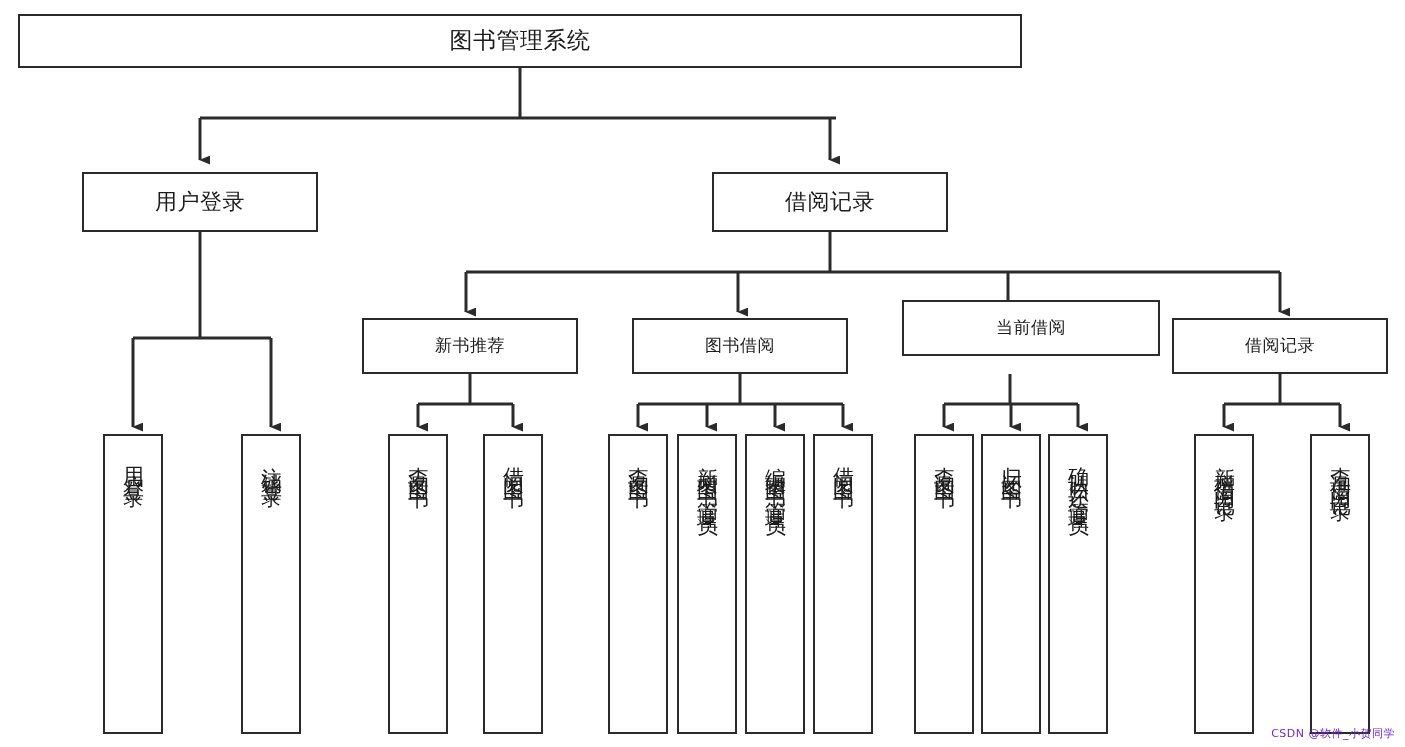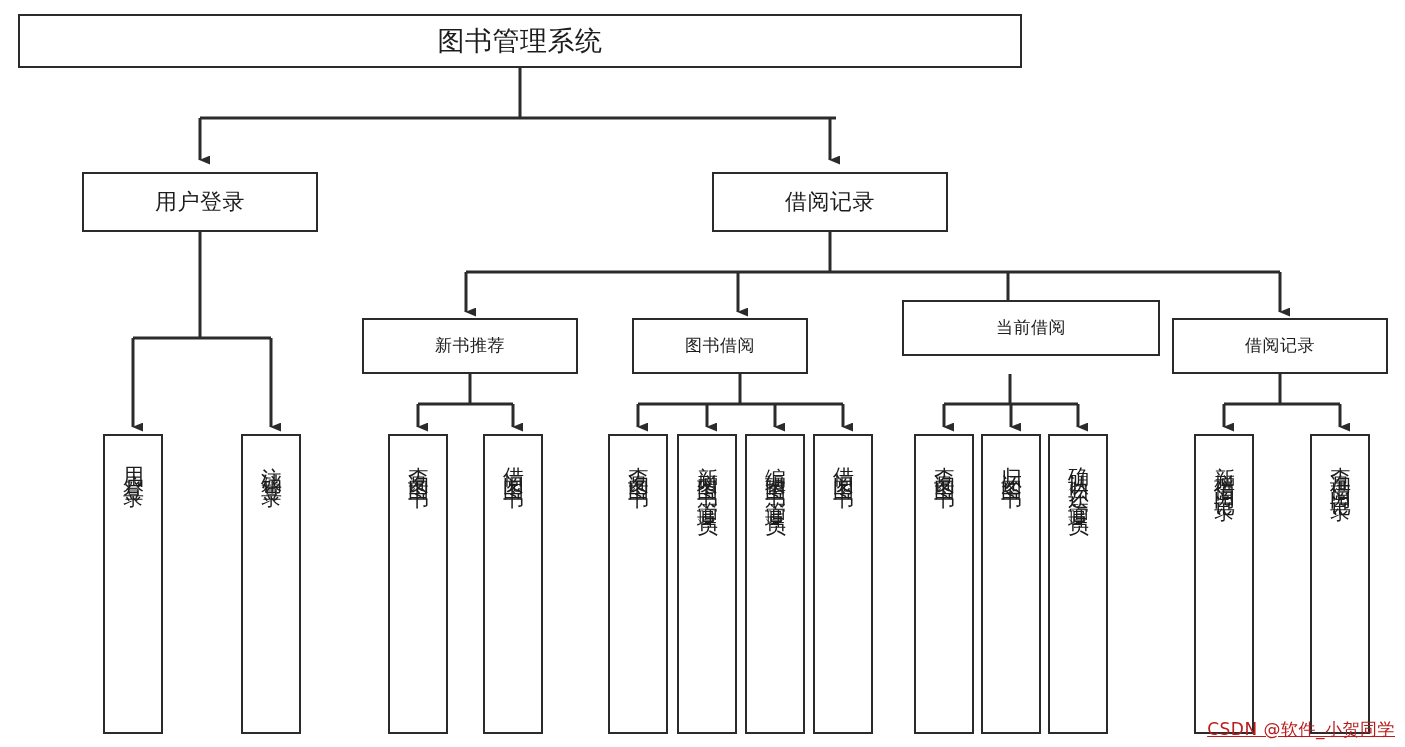--- a/index.html
+++ b/index.html
@@ -38,45 +38,44 @@
     justify-content: center;
     overflow: hidden;
   }
   .node-label {
     color: #1c1c1c;
     line-height: 1.12;
     text-align: center;
     white-space: nowrap;
     letter-spacing: 0.5px;
   }
-  .node.level-0 .node-label { font-size: 27px; }
+  .node.level-0 .node-label { font-size: 23px; }
   .node.level-1 .node-label { font-size: 22px; }
   .node.level-2 .node-label { font-size: 17px; }
   .node.leaf {
     align-items: flex-start;
     padding-top: 14px;
   }
   .node.leaf .node-label {
     font-size: 21px;
     writing-mode: vertical-rl;
     text-orientation: upright;
     letter-spacing: 7px;
     line-height: 1;
     white-space: nowrap;
   }
   #watermark {
     position: absolute;
     right: 10px;
     bottom: 6px;
-    font-size: 17px;
-    color: #b91c1c;
+    font-size: 11px;
+    color: #6d28d9;
     white-space: nowrap;
     letter-spacing: 0.5px;
     pointer-events: none;
-    text-decoration: underline;
   }
 </style>
 </head>
 <body>
 
 <div id="diagram-root">
 
   <svg id="diagram-svg" viewBox="0 0 1405 747" xmlns="http://www.w3.org/2000/svg">
     <defs>
       <marker id="arrowhead" markerWidth="9" markerHeight="11" refX="4.5" refY="10.2" orient="auto" markerUnits="userSpaceOnUse">
@@ -134,21 +133,21 @@
   <div class="node level-1" style="left:82px; top:172px; width:236px; height:60px;">
     <span class="node-label">用户登录</span>
   </div>
   <div class="node level-1" style="left:712px; top:172px; width:236px; height:60px;">
     <span class="node-label">借阅记录</span>
   </div>
 
   <div class="node level-2" style="left:362px; top:318px; width:216px; height:56px;">
     <span class="node-label">新书推荐</span>
   </div>
-  <div class="node level-2" style="left:632px; top:318px; width:176px; height:56px;">
+  <div class="node level-2" style="left:632px; top:318px; width:216px; height:56px;">
     <span class="node-label">图书借阅</span>
   </div>
   <div class="node level-2" style="left:902px; top:300px; width:258px; height:56px;">
     <span class="node-label">当前借阅</span>
   </div>
   <div class="node level-2" style="left:1172px; top:318px; width:216px; height:56px;">
     <span class="node-label">借阅记录</span>
   </div>
 
   <div class="node leaf" style="left:103px; top:434px; width:60px; height:300px;">

